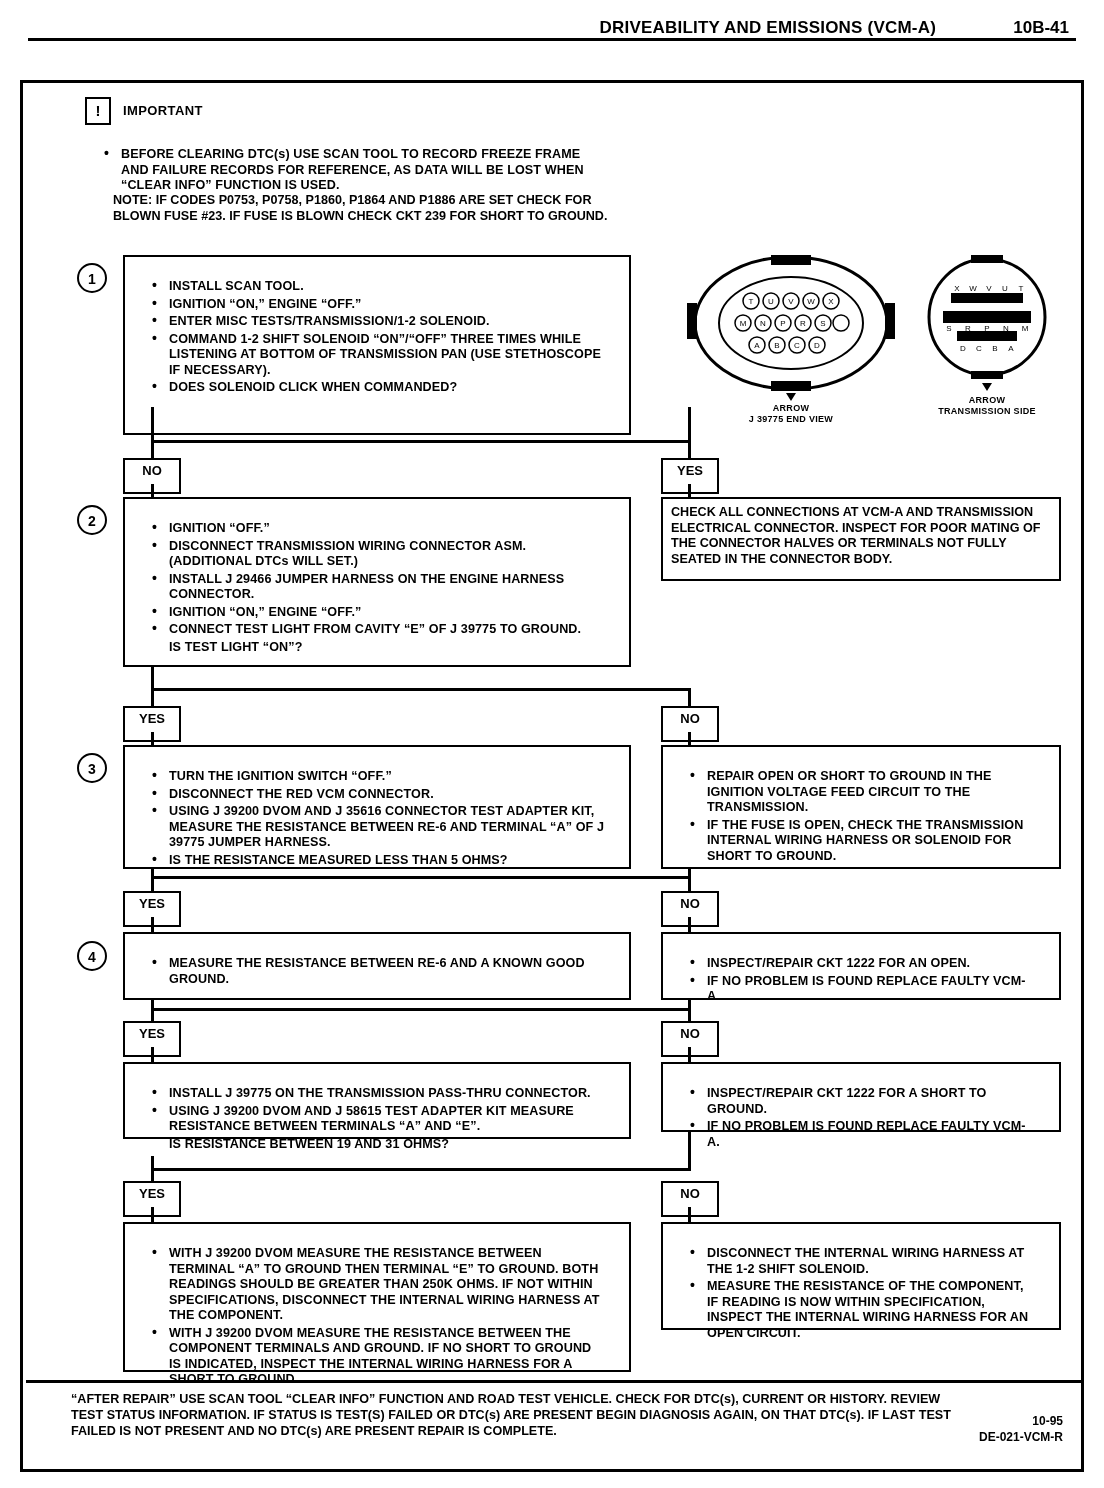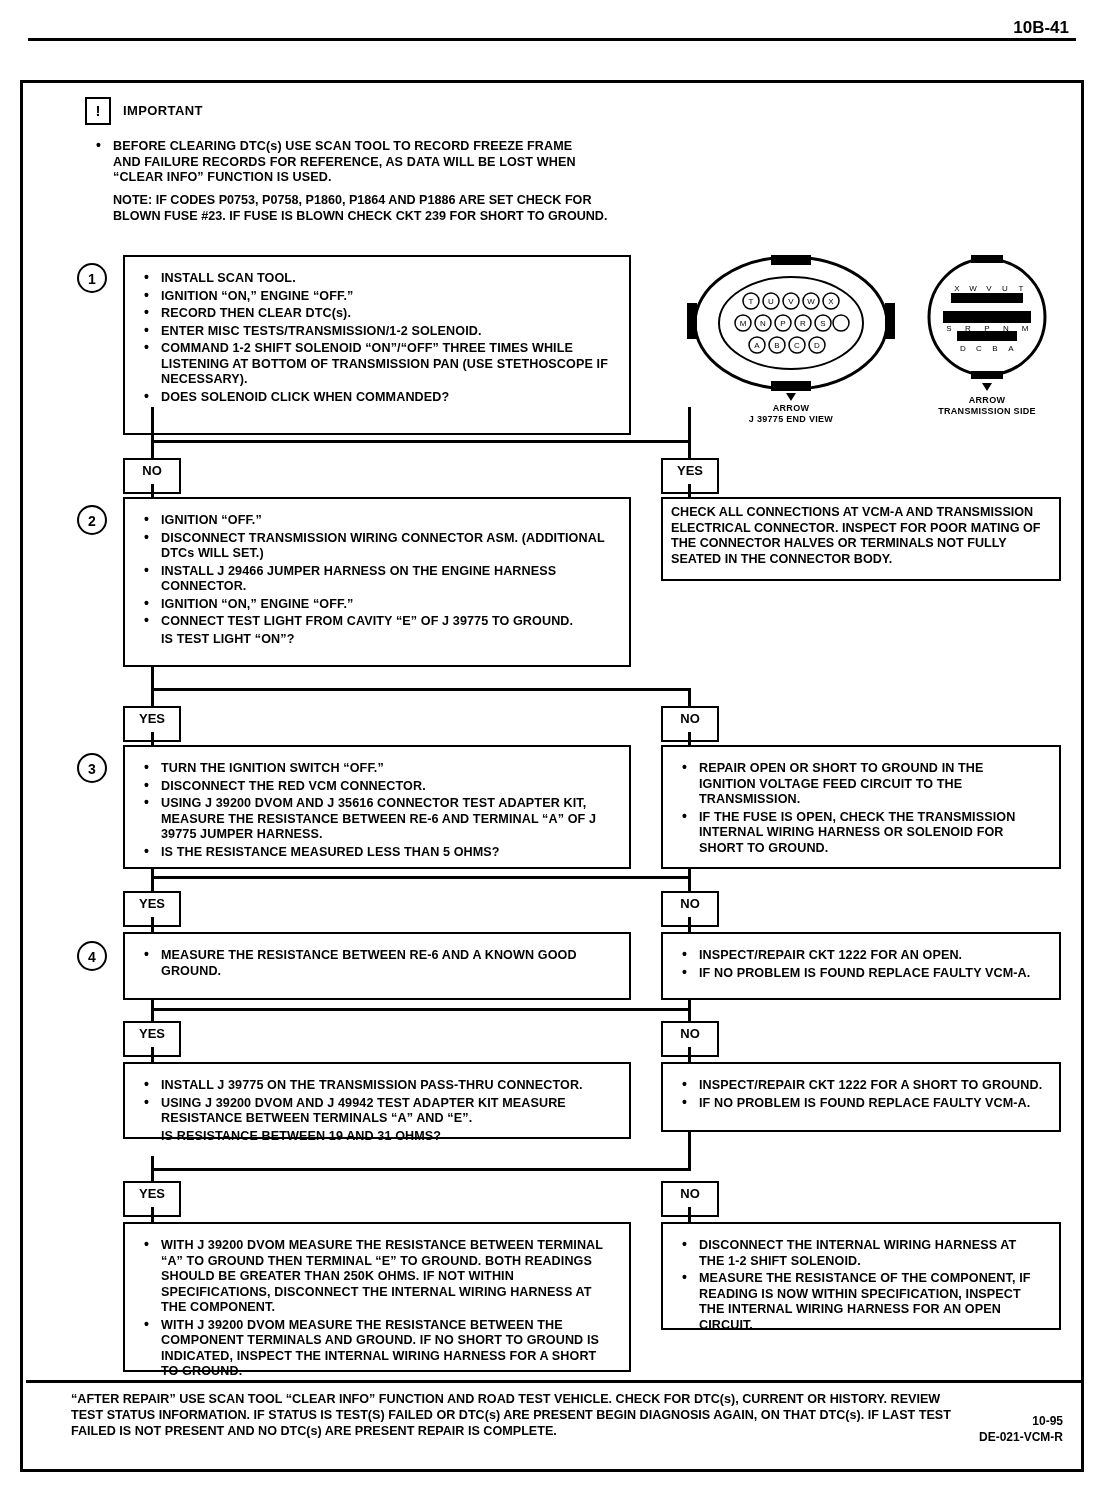--- a/index.html
+++ b/index.html
@@ -76,21 +76,21 @@
     background: #fff;
     font-size: 13px;
     font-weight: bold;
     text-align: center;
     line-height: 22px;
     height: 36px;
     width: 58px;
   }
   ul.bul {
     list-style: none;
-    margin: 8px;
+    margin: 16px;
     padding: 0;
   }
   ul.bul > li {
     position: relative;
     padding-left: 20px;
     margin-bottom: 2px;
     font-size: 12.6px;
     font-weight: bold;
     line-height: 15.5px;
     letter-spacing: 0.1px;
@@ -232,20 +232,21 @@
     font-weight: bold;
     line-height: 16px;
   }
 </style>
 </head>
 <body>
 
 <div class="page">
 
   <div class="header">
+    <div class="header-title">DRIVEABILITY AND EMISSIONS (VCM-A)</div>
     <div class="header-page">10B-41</div>
   </div>
   <div class="header-rule"></div>
 
   <div class="frame">
 
     <div class="imp-icon">!</div>
     <div class="imp-label">IMPORTANT</div>
     <div class="imp-text">
       <ul class="bul">
@@ -331,21 +332,20 @@
       </svg>
       <div class="conn-cap" style="margin-top:-2px;">ARROW</div>
       <div class="conn-cap">TRANSMISSION SIDE</div>
     </div>
 
     <div class="stepnum" style="left:54px; top:180px;">1</div>
     <div class="box" style="left:100px; top:172px; width:508px; height:180px;">
       <ul class="bul">
         <li>INSTALL SCAN TOOL.</li>
         <li>IGNITION “ON,” ENGINE “OFF.”</li>
-        <li>RECORD THEN CLEAR DTC(s).</li>
         <li>ENTER MISC TESTS/TRANSMISSION/1-2 SOLENOID.</li>
         <li>COMMAND 1-2 SHIFT SOLENOID “ON”/“OFF” THREE TIMES WHILE LISTENING AT BOTTOM OF TRANSMISSION PAN (USE STETHOSCOPE IF NECESSARY).</li>
         <li>DOES SOLENOID CLICK WHEN COMMANDED?</li>
       </ul>
     </div>
 
     <div class="ln lnv" style="left:128px; top:324px; height:36px;"></div>
     <div class="ln lnh" style="left:128px; top:357px; width:540px;"></div>
     <div class="ln lnv" style="left:665px; top:324px; height:36px;"></div>
     <div class="ln lnv" style="left:128px; top:357px; height:20px;"></div>
@@ -431,21 +431,21 @@
 
     <div class="tagbox" style="left:100px; top:938px;">YES</div>
     <div class="tagbox" style="left:638px; top:938px;">NO</div>
 
     <div class="ln lnv" style="left:128px; top:964px; height:16px;"></div>
     <div class="ln lnv" style="left:665px; top:964px; height:16px;"></div>
 
     <div class="box" style="left:100px; top:979px; width:508px; height:77px;">
       <ul class="bul">
         <li>INSTALL J 39775 ON THE TRANSMISSION PASS-THRU CONNECTOR.</li>
-        <li>USING J 39200 DVOM AND J 49942 TEST ADAPTER KIT MEASURE RESISTANCE BETWEEN TERMINALS “A” AND “E”.</li>
+        <li>USING J 39200 DVOM AND J 58615 TEST ADAPTER KIT MEASURE RESISTANCE BETWEEN TERMINALS “A” AND “E”.</li>
         <li class="nobullet">IS RESISTANCE BETWEEN 19 AND 31 OHMS?</li>
       </ul>
     </div>
 
     <div class="box" style="left:638px; top:979px; width:400px; height:70px;">
       <ul class="bul">
         <li>INSPECT/REPAIR CKT 1222 FOR A SHORT TO GROUND.</li>
         <li>IF NO PROBLEM IS FOUND REPLACE FAULTY VCM-A.</li>
       </ul>
     </div>

